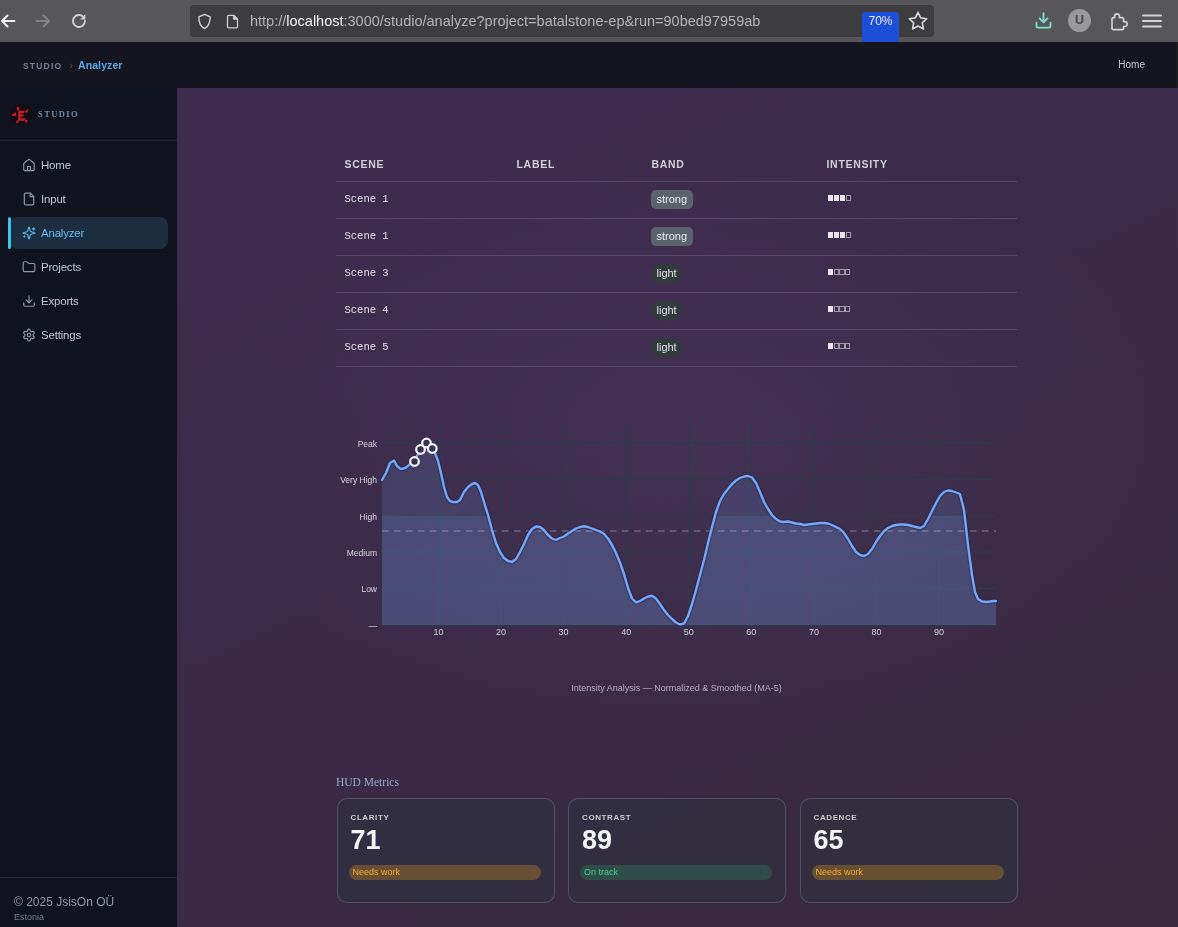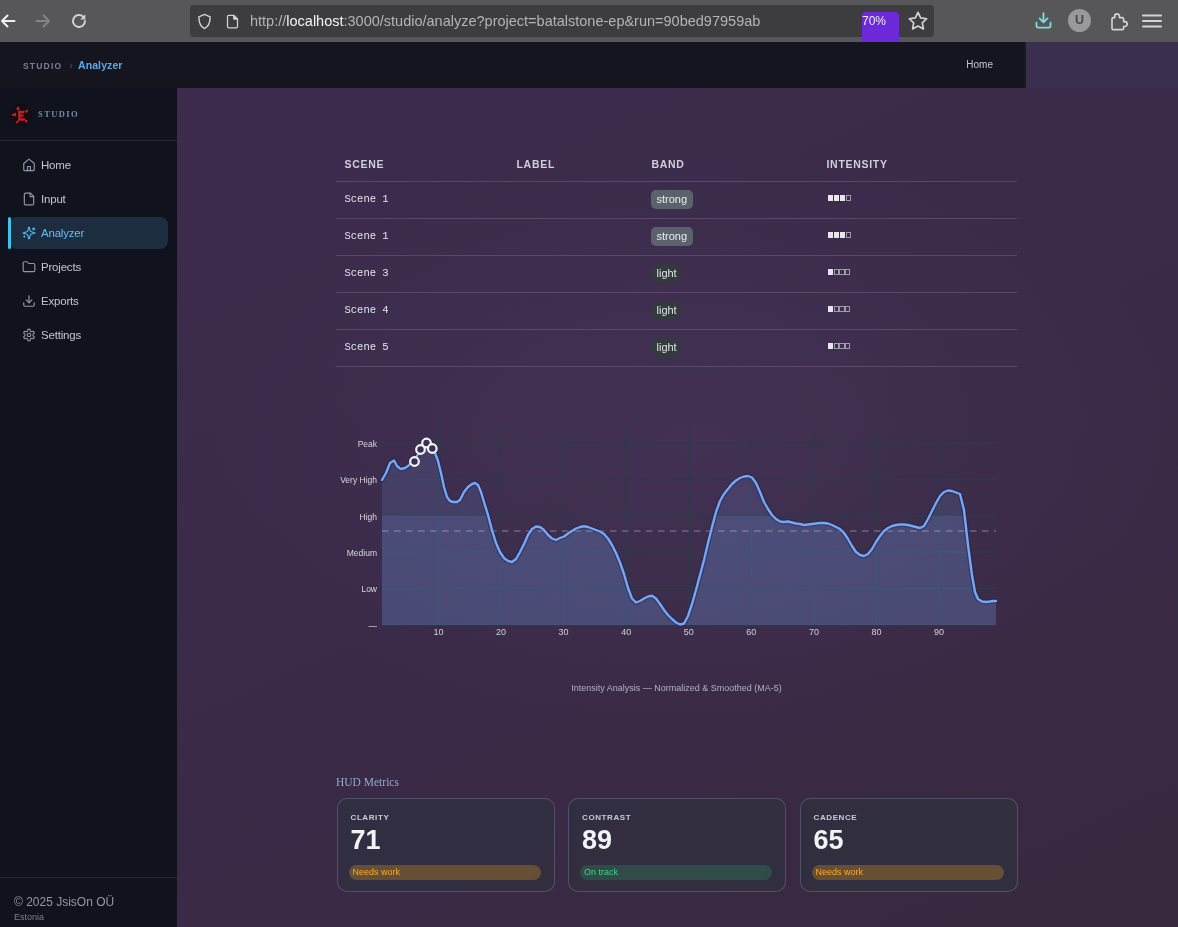--- a/index.html
+++ b/index.html
@@ -5,24 +5,24 @@
   * { margin:0; padding:0; box-sizing:border-box; }
   html,body { width:1178px; height:927px; overflow:hidden; background:#3b2f4f;
     font-family:"Liberation Sans", sans-serif; }
   .abs { position:absolute; }
 
   
   #chrome { position:absolute; left:0; top:0; width:1178px; height:42px; background:#57575a; }
   #urlbar { position:absolute; left:190px; top:5px; width:744px; height:32px; background:#3d3d40; border-radius:4px; }
   #urltext { position:absolute; left:250px; top:0; height:34px; line-height:43px; font-size:14.5px; color:#b4b4b8; white-space:nowrap; }
   #urltext b { color:#f4f4f6; font-weight:normal; }
-  #zoomchip { position:absolute; left:862px; top:12px; width:37px; height:34px; background:#6d28d9; border-radius:4px; color:#ededef; font-size:12px; text-align:left; line-height:19px; }
-
-  
-  #appbar { position:absolute; left:0; top:42px; width:1026px; height:46px; background:#15151f; }
+  #zoomchip { position:absolute; left:862px; top:12px; width:37px; height:34px; background:#1d4ed8; border-radius:4px; color:#ededef; font-size:12px; text-align:center; line-height:19px; }
+
+  
+  #appbar { position:absolute; left:0; top:42px; width:1178px; height:46px; background:#15151f; }
   #crumb { position:absolute; left:23px; top:0; height:46px; line-height:46px; font-size:11px; }
   #crumb .s1 { color:#76808f; letter-spacing:1.2px; font-weight:bold; font-size:8.5px; }
   #crumb .sep { color:#4e5463; margin:0 5px 0 7px; font-size:11px; }
   #crumb .s2 { color:#56aaee; font-size:10.5px; font-weight:bold; letter-spacing:0.1px; }
   #homelink { position:absolute; right:33px; top:0; height:46px; line-height:46px; font-size:10px; color:#c3c6cd; }
 
   
   #sidebar { position:absolute; left:0; top:88px; width:177px; height:839px; background:#10131d; }
   #logorow { position:absolute; left:0; top:0; width:177px; height:53px; border-bottom:1px solid rgba(160,175,200,0.13); }
   #logoname { position:absolute; left:38px; top:21px; font-family:"Liberation Serif", serif; font-size:8.5px; font-weight:bold; letter-spacing:1.4px; color:#6e8cab; }
@@ -45,21 +45,21 @@
   .t-line { position:absolute; left:159px; width:681px; height:1px; background:rgba(190,170,210,0.22); }
   .t-head { position:absolute; top:69px; height:14px; line-height:14px; font-size:10.5px; font-weight:bold; color:#cfd0d8; letter-spacing:0.7px; }
   .t-cell { position:absolute; height:16px; line-height:16px; font-family:"Liberation Mono", monospace; font-size:10.5px; color:#e4e5ea; }
   .badge { position:absolute; left:474px; height:19px; line-height:19px; border-radius:5px; font-size:11px; padding:0 5.5px; }
   .badge.strong { background:#5c626b; color:#e9ebee; }
   .badge.light { background:#333a3d; color:#dfe2e4;border-radius:9px; }
   .blocks { position:absolute; left:649px; height:7px; }
 
   
   #hudtitle { position:absolute; left:159px; top:688px; font-family:"Liberation Serif", serif; font-size:11.5px; color:#93a9c9; }
-  .card { position:absolute; top:710px; width:218px; height:94px; border:1px solid rgba(140,145,180,0.35); border-radius:10px; background:rgba(47,48,64,0.72); }
+  .card { position:absolute; top:710px; width:218px; height:105px; border:1px solid rgba(140,145,180,0.35); border-radius:10px; background:rgba(47,48,64,0.72); }
   .card .lbl { position:absolute; left:13px; top:14px; font-size:8px; font-weight:bold; letter-spacing:0.6px; color:#c8cbd5; }
   .card .val { position:absolute; left:13px; top:26px; font-size:27px; font-weight:bold; color:#f2f3f7; }
   .card .pill { position:absolute; left:11px; right:13px; top:66px; height:15px; border-radius:7.5px; font-size:9px; line-height:15px; padding-left:4px; }
   .pill.warn { background:rgba(215,150,25,0.32); color:#fbab28; }
   .pill.ok { background:rgba(42,200,105,0.20); color:#3ed387; }
 
   #caption { position:absolute; left:159px; top:595px; width:681px; text-align:center; font-size:9px; color:#b5aec3; }
 </style>
 </head>
 <body>

